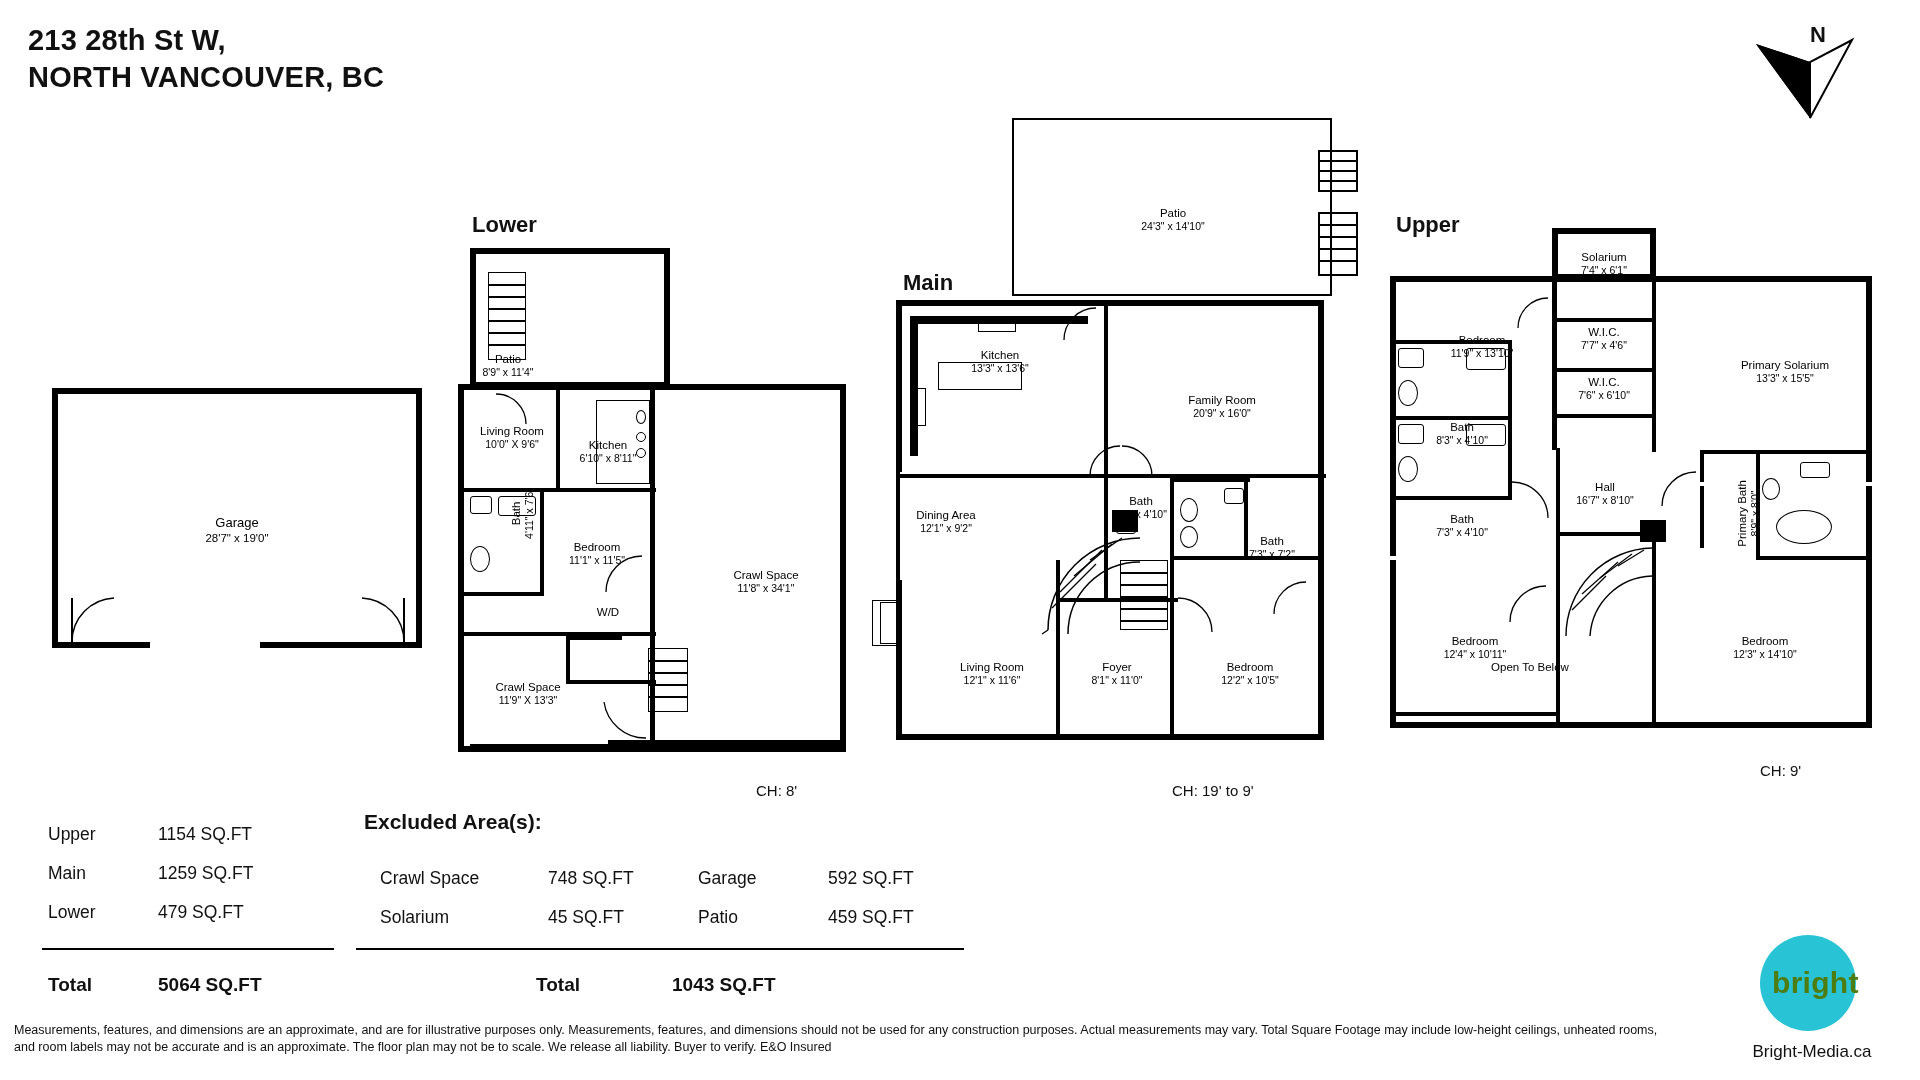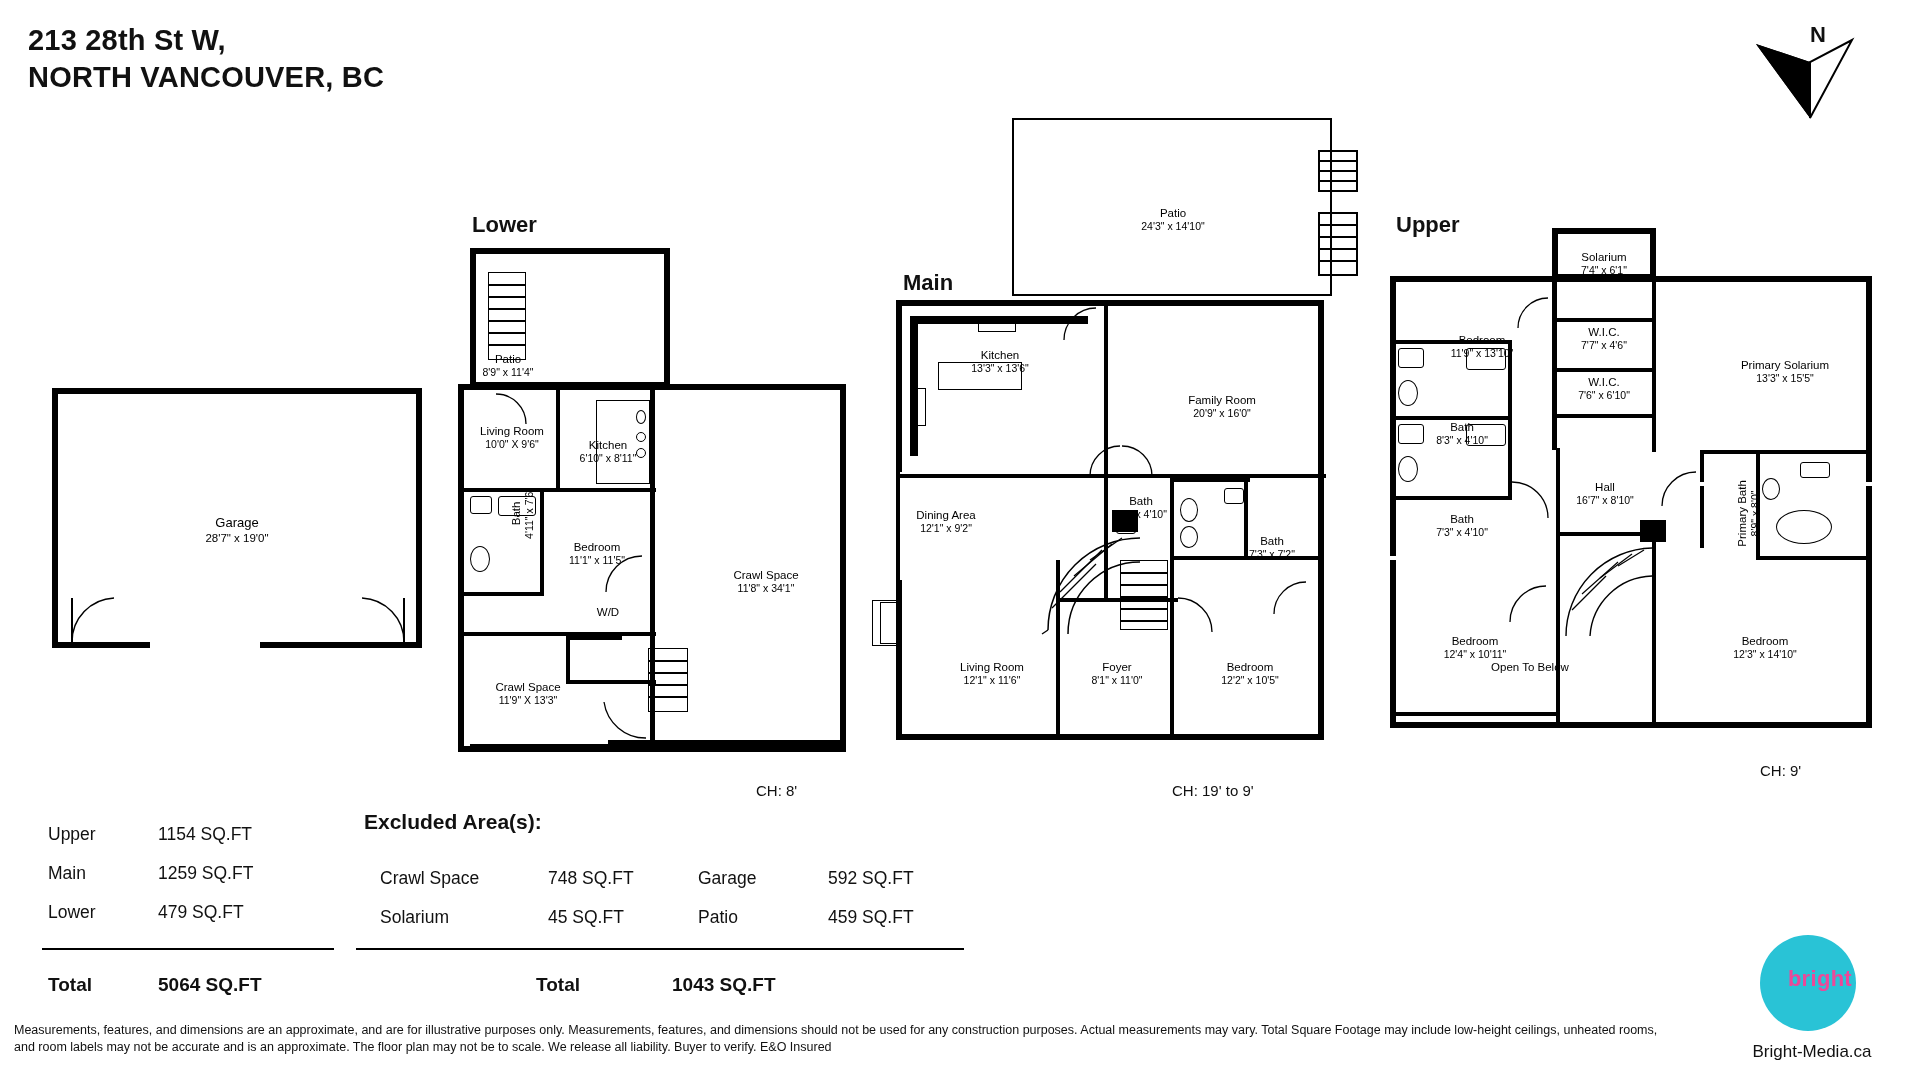--- a/index.html
+++ b/index.html
@@ -30,21 +30,21 @@
   .tbl{position:absolute;font-size:17.5px;}
   .tbl .row{display:flex;}
   .tbl .c1{width:110px;}
   .tbl .c2{width:150px;}
   .rule{position:absolute;background:#000;height:2px;}
   .tot{font-weight:700;}
   
   #disclaimer{left:14px;top:1022px;width:1660px;font-size:12.5px;line-height:1.35;color:#111;}
   
   #logo-circle{left:1760px;top:935px;width:96px;height:96px;border-radius:50%;background:#29c3d6;}
-  #logo-text{left:1772px;top:966px;width:80px;text-align:right;font-size:22px;font-weight:700;color:#ec4899;letter-spacing:.3px;}
+  #logo-text{left:1772px;top:966px;width:80px;text-align:right;font-size:30px;font-weight:700;color:#4d7c0f;letter-spacing:.3px;}
   #logo-caption{left:1712px;top:1042px;width:200px;text-align:center;font-size:17px;}
   
   .stair{position:absolute;border:1.5px solid #000;box-sizing:border-box;}
   .stairline{position:absolute;background:#000;height:1.5px;}
   .thin{position:absolute;border:1.5px solid #000;box-sizing:border-box;}
   .fixture{position:absolute;border:1.5px solid #000;box-sizing:border-box;border-radius:3px;}
   .oval{position:absolute;border:1.5px solid #000;box-sizing:border-box;border-radius:50%;}
   .rot{transform-origin:center center;}
 </style>
 </head>

